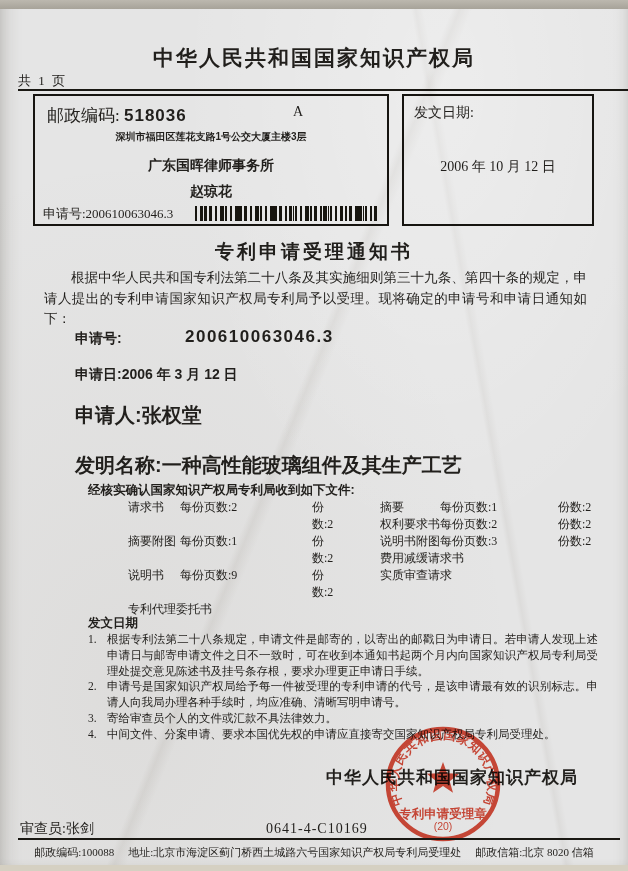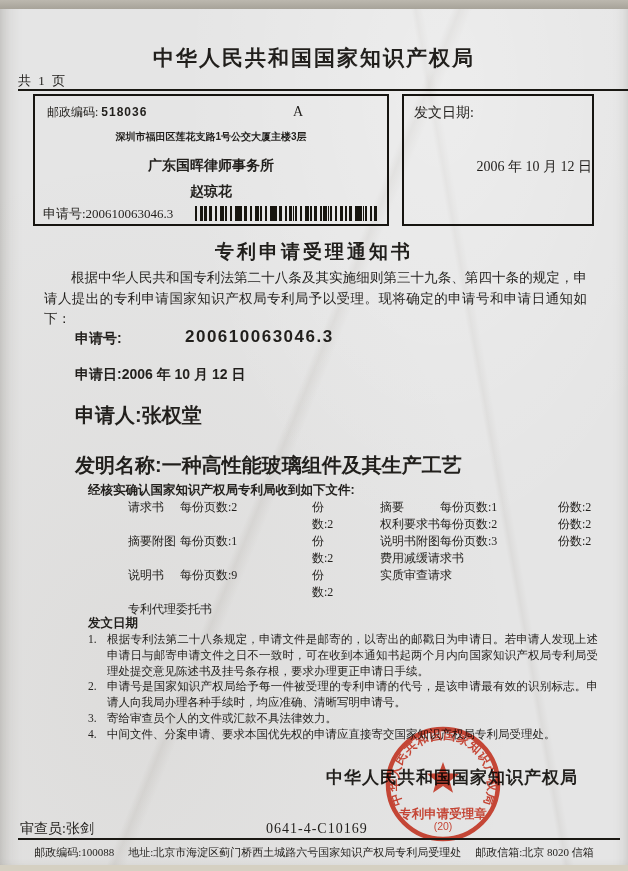--- a/index.html
+++ b/index.html
@@ -24,35 +24,35 @@
   .header-title{left:0;right:0;top:44px;text-align:center;font-size:21px;font-weight:bold;letter-spacing:2px;}
   .pages-label{left:18px;top:72px;font-size:13px;letter-spacing:2px;}
   .rule{background:#1a1813;height:2px;}
   .rule1{left:18px;top:89px;width:610px;}
   .rule2{left:18px;top:838px;width:602px;}
 
   .box{border:2px solid #161410;}
   .recipient-box{left:33px;top:94px;width:352px;height:128px;}
   .date-box{left:402px;top:94px;width:188px;height:128px;}
 
-  .postal-row{left:12px;top:8px;font-size:12px;}
+  .postal-row{left:12px;top:8px;font-size:17px;}
   .postal-code{font-family:"Liberation Sans",sans-serif;font-weight:bold;letter-spacing:1px;}
   .type-code{left:258px;top:8px;font-size:14px;}
   .addr1{left:0;right:0;top:34px;text-align:center;font-size:10px;font-weight:bold;}
   .addr2{left:0;right:0;top:61px;text-align:center;font-size:14px;font-weight:bold;}
   .addr-name{left:0;right:0;top:87px;text-align:center;font-size:14px;font-weight:bold;}
   .appno-line{left:8px;top:109px;font-size:13px;}
   .barcode{left:160px;top:110px;width:182px;height:15px;
     background-image:
       repeating-linear-gradient(90deg,#17150f 0 2px,transparent 2px 5px),
       repeating-linear-gradient(90deg,#17150f 0 1px,transparent 1px 7px),
       repeating-linear-gradient(90deg,transparent 0 9px,#17150f 9px 12px,transparent 12px 17px);}
 
   .date-label{left:10px;top:8px;font-size:14px;}
-  .date-value{left:0;right:0;top:62px;text-align:right;font-size:14px;white-space:pre;}
+  .date-value{left:0;right:0;top:62px;text-align:center;font-size:14px;white-space:pre;}
 
   .notice-title{left:0;right:0;top:239px;text-align:center;font-size:19px;font-weight:bold;letter-spacing:3px;}
   .notice-body{left:44px;top:268px;width:543px;font-size:13.5px;line-height:20.5px;text-align:justify;text-indent:2em;}
 
   .field-label{left:75px;font-size:14px;font-weight:bold;}
   .f-appno-label{top:330px;}
   .f-appno-value{left:185px;top:327px;font-size:17px;font-weight:bold;letter-spacing:1.5px;}
   .f-date{left:75px;top:366px;font-size:14px;font-weight:bold;}
   .f-applicant{left:75px;top:402px;font-size:20px;font-weight:bold;}
   .f-invention{left:75px;top:452px;font-size:20px;font-weight:bold;}
@@ -107,21 +107,21 @@
   <div class="abs box date-box">
     <div class="abs date-label serif">发文日期:</div>
     <div class="abs date-value serif">2006 年 10 月 12 日</div>
   </div>
 
   <div class="abs notice-title sans">专利申请受理通知书</div>
   <div class="abs notice-body serif">根据中华人民共和国专利法第二十八条及其实施细则第三十九条、第四十条的规定，申请人提出的专利申请国家知识产权局专利局予以受理。现将确定的申请号和申请日通知如下：</div>
 
   <div class="abs field-label f-appno-label sans">申请号:</div>
   <div class="abs f-appno-value sans">200610063046.3</div>
-  <div class="abs f-date sans">申请日:2006 年 10 月 12 日</div>
+  <div class="abs f-date sans">申请日:2006 年 3 月 12 日</div>
   <div class="abs f-applicant sans">申请人:张权堂</div>
   <div class="abs f-invention sans">发明名称:一种高性能玻璃组件及其生产工艺</div>
 
   <div class="abs docs-heading sans">经核实确认国家知识产权局专利局收到如下文件:</div>
 
   <div class="abs docs-col docs-left serif">
     <div class="row">
       <span class="dname">请求书</span>
       <span class="dpages">每份页数:2</span>
       <span class="dcopies">份数:2</span>

